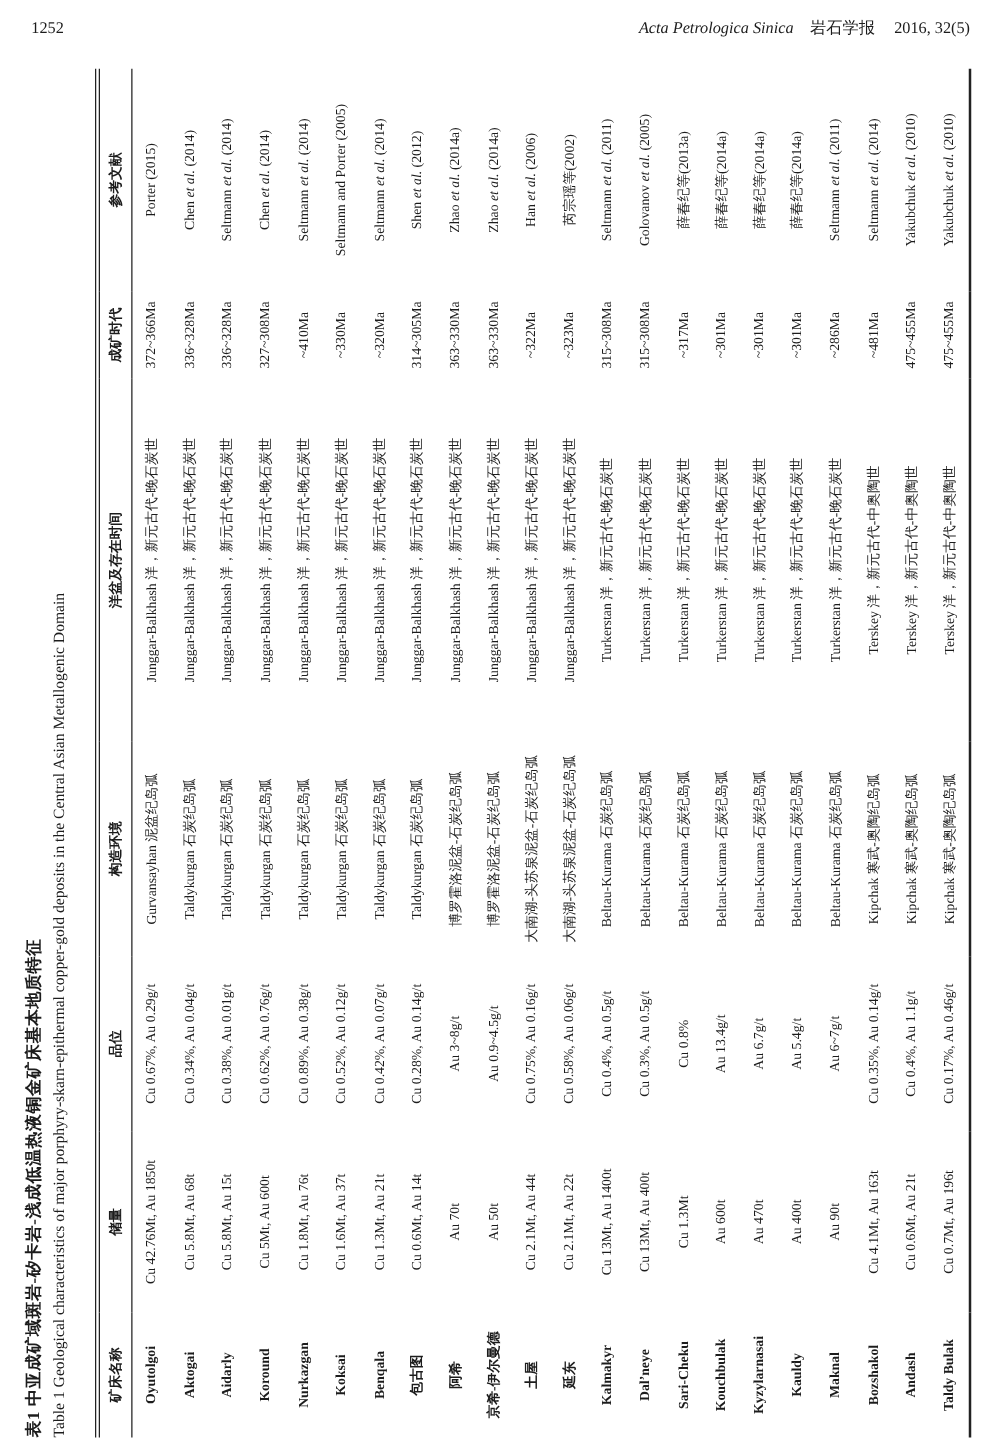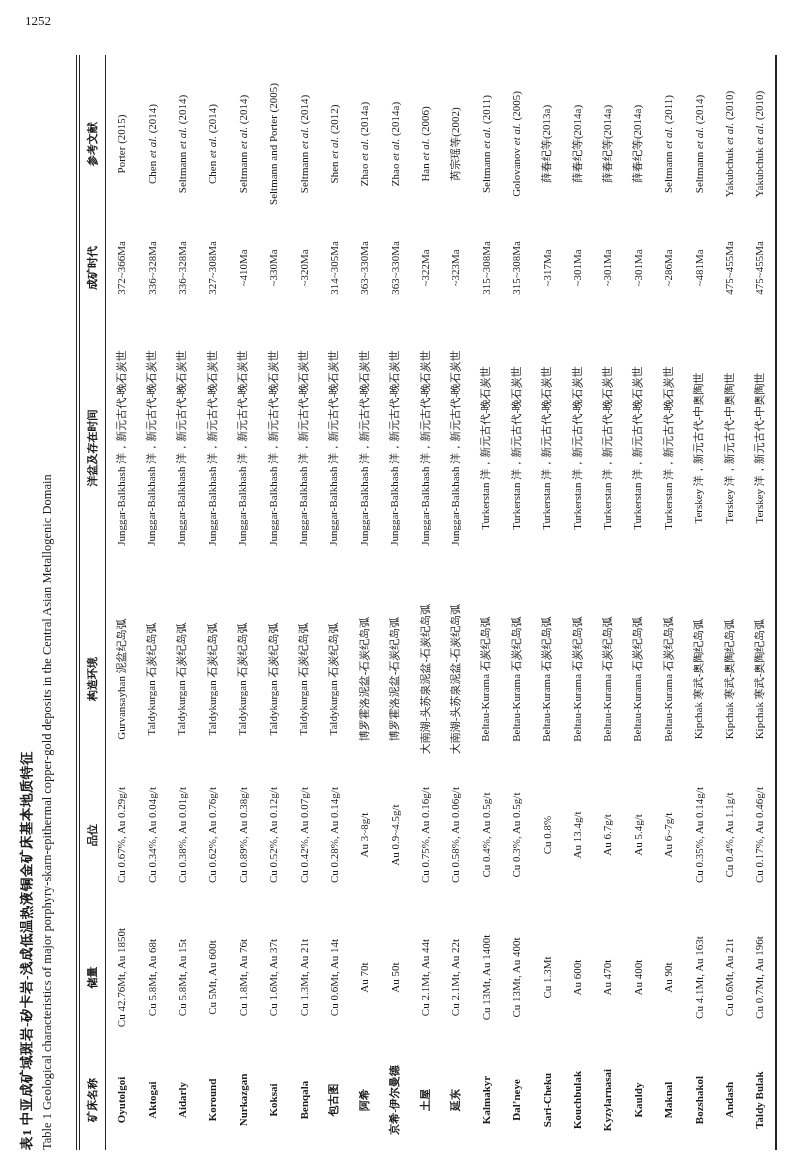--- a/index.html
+++ b/index.html
@@ -44,20 +44,25 @@
   }
   tbody td.c0{font-weight:bold}
   col.c0{width:100px} col.c1{width:145px} col.c2{width:140px}
   col.c3{width:172px} col.c4{width:290px} col.c5{width:70px} col.c6{width:178px}
 </style>
 </head>
 <body>
 
 <div class="page-header">
   <span>1252</span>
+  <span class="journal-line">
+    <span class="jname">Acta Petrologica Sinica</span>
+    <span class="jcjk">岩石学报</span>
+    <span class="jissue">2016, 32(5)</span>
+  </span>
 </div>
 
 <div class="rot">
   <div class="title-cn">表1  中亚成矿域斑岩-矽卡岩-浅成低温热液铜金矿床基本地质特征</div>
   <div class="title-en">Table 1  Geological characteristics of major porphyry-skarn-epithermal copper-gold deposits in the Central Asian Metallogenic Domain</div>
 
   <div class="tablewrap">
     <table>
       <colgroup>
         <col class="c0">

